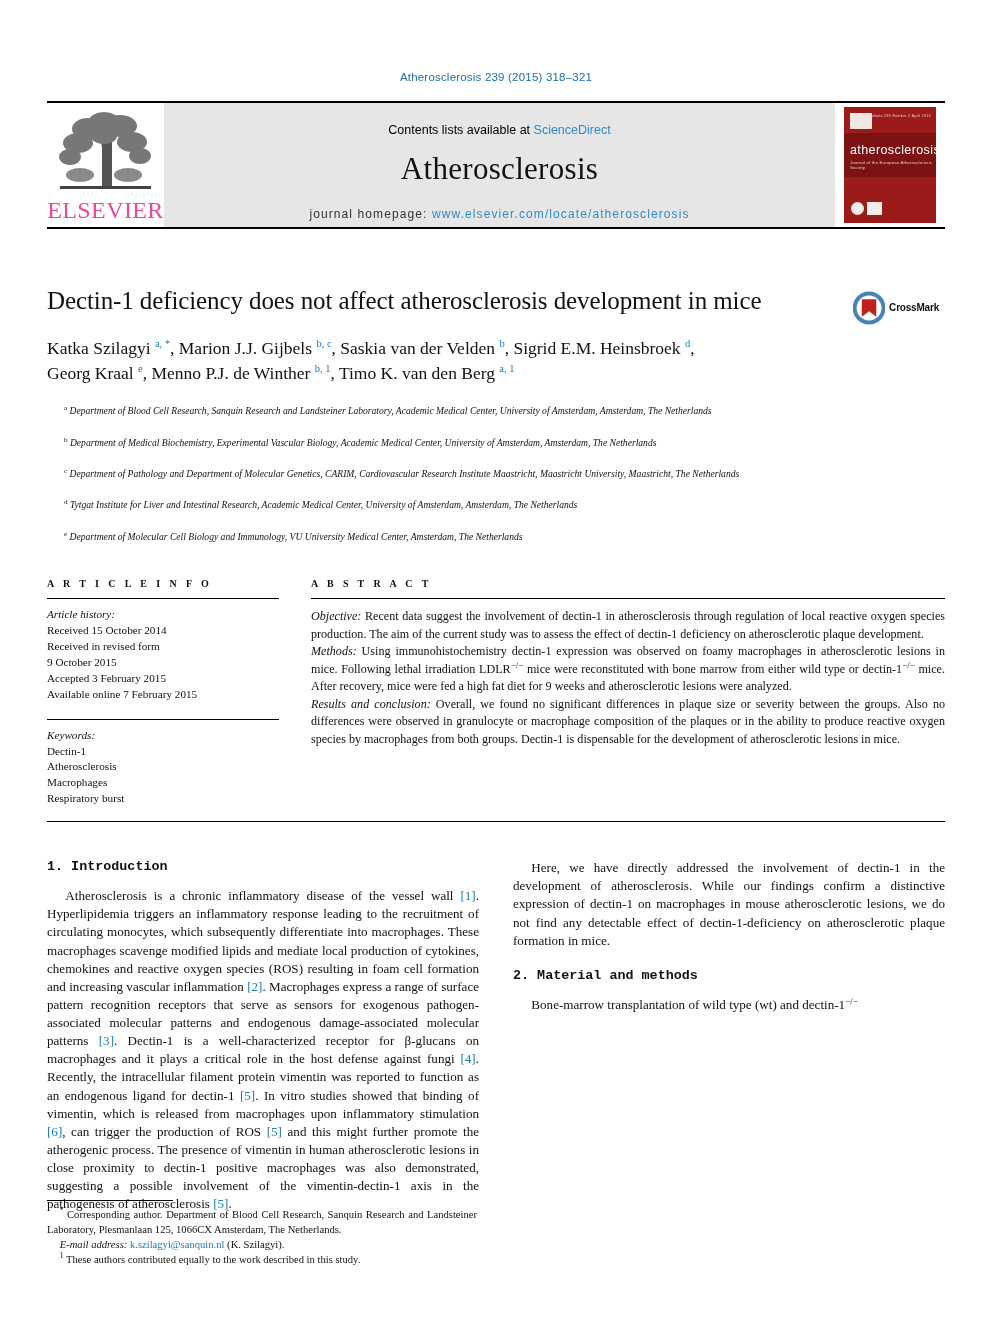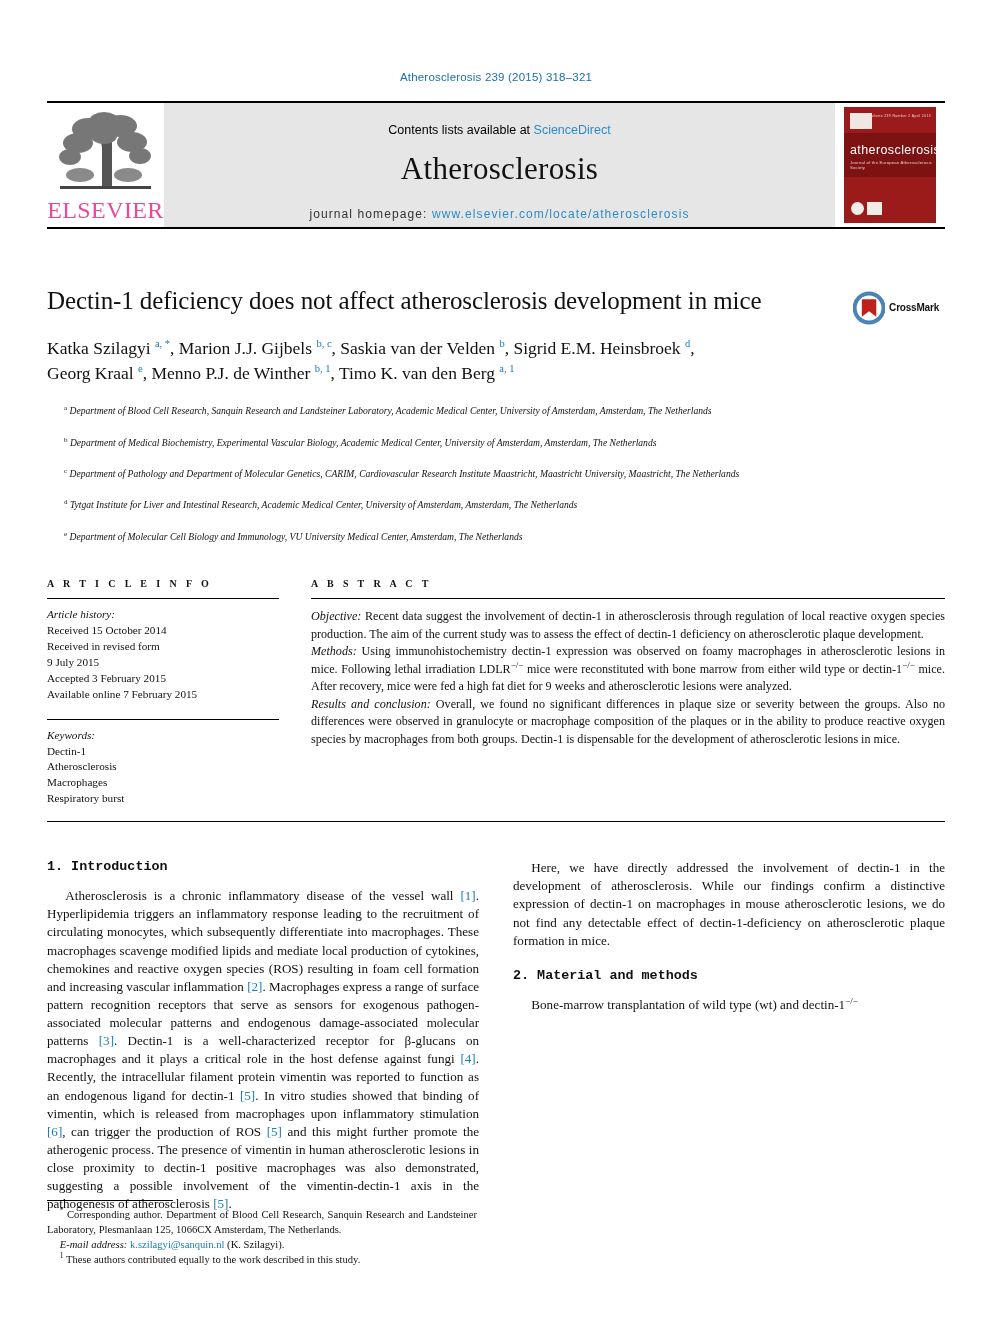--- a/index.html
+++ b/index.html
@@ -420,21 +420,21 @@
 
   <div class="info-abstract">
 
     <div class="col-info">
       <div class="sec-head">A R T I C L E  I N F O</div>
       <div class="rule"></div>
       <div class="info-body">
         <div class="lbl">Article history:</div>
         <div>Received 15 October 2014</div>
         <div>Received in revised form</div>
-        <div>9 July 2015</div>
+        <div>9 October 2015</div>
         <div>Accepted 3 February 2015</div>
         <div>Available online 7 February 2015</div>
       </div>
       <div class="info-gap"></div>
       <div class="rule"></div>
       <div class="info-body keywords-block">
         <div class="lbl">Keywords:</div>
         <div>Dectin-1</div>
         <div>Atherosclerosis</div>
         <div>Macrophages</div>

